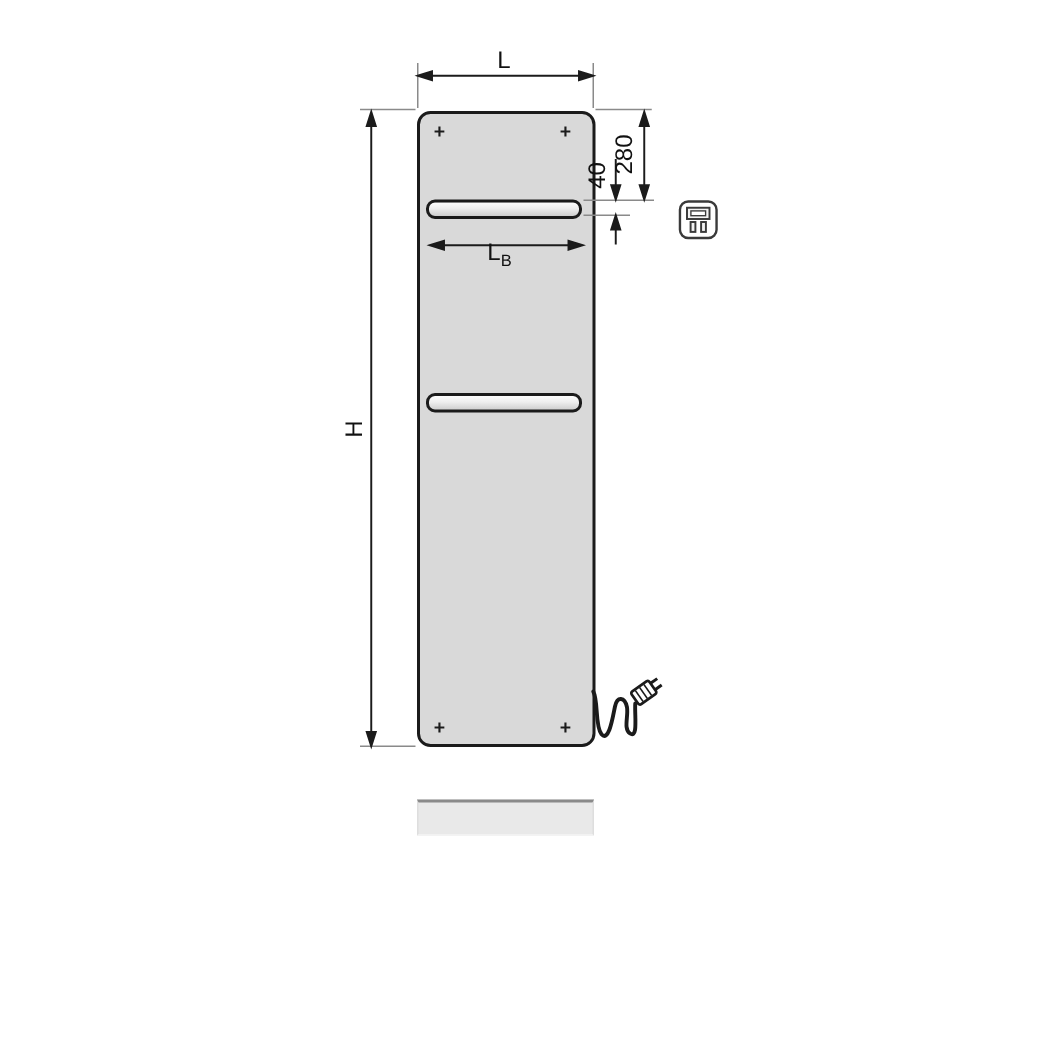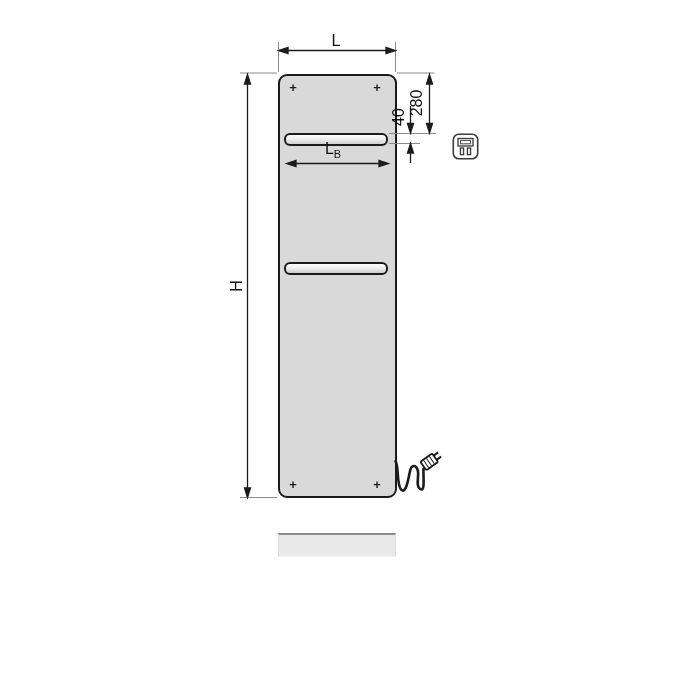--- a/index.html
+++ b/index.html
@@ -138,21 +138,21 @@
         <line x1="-4.5" y1="0" x2="4.5" y2="0" stroke="#1b1b1b" stroke-width="1"></line>
         <line x1="-4.5" y1="3.5" x2="4.5" y2="3.5" stroke="#1b1b1b" stroke-width="1"></line>
       </g>
     </g>
   </svg>
 
   <div class="dim-label" style="left:326px; top:32px; width:20px;">L</div>
   <div class="dim-label rot" style="left:227px; top:277px; width:20px;">H</div>
   <div class="dim-label rot" style="left:397px; top:94px; width:40px;">280</div>
   <div class="dim-label rot" style="left:384px; top:108px; width:30px;">40</div>
-  <div class="dim-label" style="left:313px; top:140px; width:40px;"><span>L</span><sub>B</sub></div>
+  <div class="dim-label" style="left:313px; top:160px; width:40px;"><span>L</span><sub>B</sub></div>
 
   <svg class="plug-badge" viewBox="0 0 27 27">
     <rect x="1.3" y="1.3" width="24.4" height="24.4" rx="5.5" fill="#ffffff" stroke="#3a3a3a" stroke-width="1.6"></rect>
     <rect x="6" y="5.5" width="15" height="7.5" fill="#f2f2f2" stroke="#3a3a3a" stroke-width="1.3"></rect>
     <rect x="8.6" y="7.6" width="9.8" height="3.2" fill="#ffffff" stroke="#3a3a3a" stroke-width="0.9"></rect>
     <rect x="8.4" y="15" width="3.2" height="6.6" fill="#f2f2f2" stroke="#3a3a3a" stroke-width="1.3"></rect>
     <rect x="15.4" y="15" width="3.2" height="6.6" fill="#f2f2f2" stroke="#3a3a3a" stroke-width="1.3"></rect>
   </svg>
 
   <div class="floor-strip"></div>

